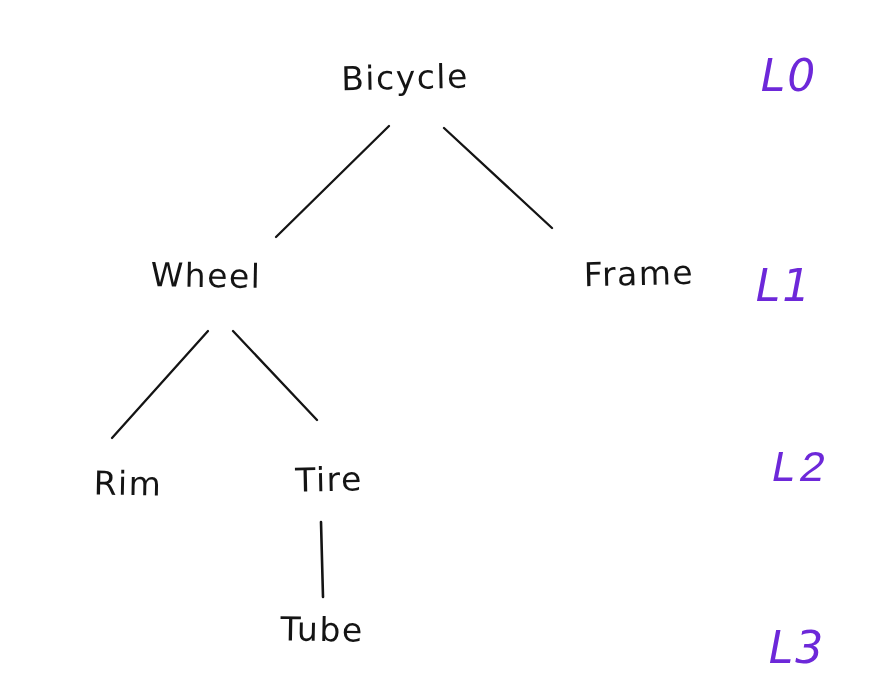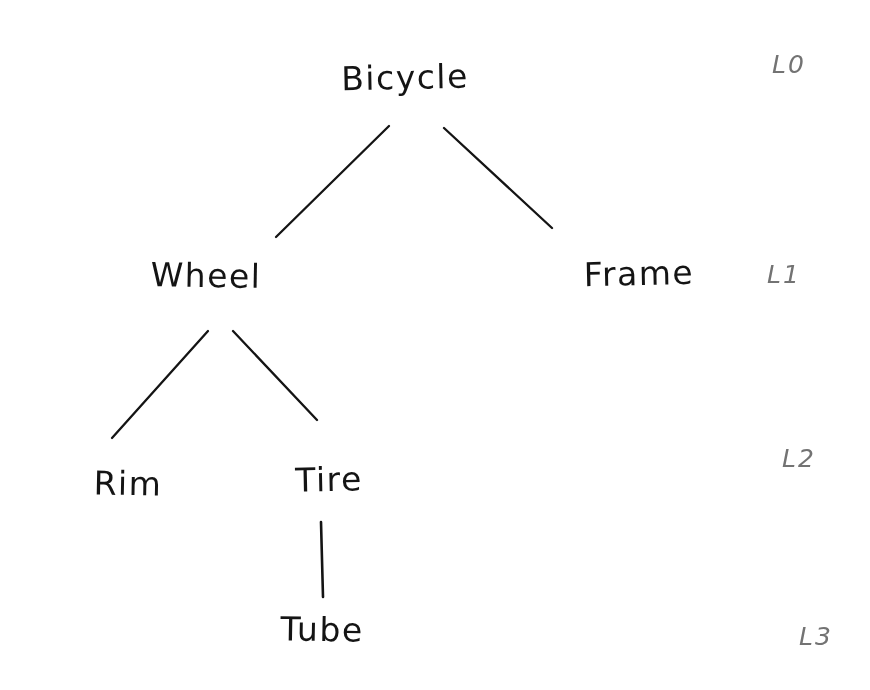--- a/index.html
+++ b/index.html
@@ -29,25 +29,25 @@
     font-size: 33px;
     letter-spacing: 1.5px;
     white-space: nowrap;
     color: #141414;
   }
   .tilt-l { transform: translateX(-50%) rotate(-1.2deg); }
   .tilt-r { transform: translateX(-50%) rotate(1.0deg); }
   .level-label {
     position: absolute;
     transform: translateX(-50%);
-    font-size: 25px;
+    font-size: 44px;
     font-style: italic;
     letter-spacing: 2px;
     white-space: nowrap;
-    color: #737373;
+    color: #6d28d9;
   }
 </style>
 </head>
 <body>
 
 <div id="canvas">
 
   <svg id="edges" viewBox="0 0 870 690" xmlns="http://www.w3.org/2000/svg">
     <line x1="389" y1="126" x2="276" y2="237" stroke="#141414" stroke-width="2.3" stroke-linecap="round"></line>
     <line x1="444" y1="128" x2="552" y2="228" stroke="#141414" stroke-width="2.3" stroke-linecap="round"></line>
@@ -65,17 +65,17 @@
   <div class="node-label tilt-r" style="left:128px; top:464px;">Rim</div>
 
   <div class="node-label tilt-l" style="left:329px; top:460px;">Tire</div>
 
   <div class="node-label tilt-r" style="left:322px; top:610px;">Tube</div>
 
   <div class="level-label" style="left:789px; top:50px;">L0</div>
 
   <div class="level-label" style="left:784px; top:260px;">L1</div>
 
-  <div class="level-label" style="left:799px; top:444px;">L2</div>
+  <div class="level-label" style="left:799px; top:444px;font-family:Liberation Mono, monospace;">L2</div>
 
-  <div class="level-label" style="left:816px; top:622px;">L3</div>
+  <div class="level-label" style="left:797px; top:622px;">L3</div>
 
 </div>
 
 </body></html>

